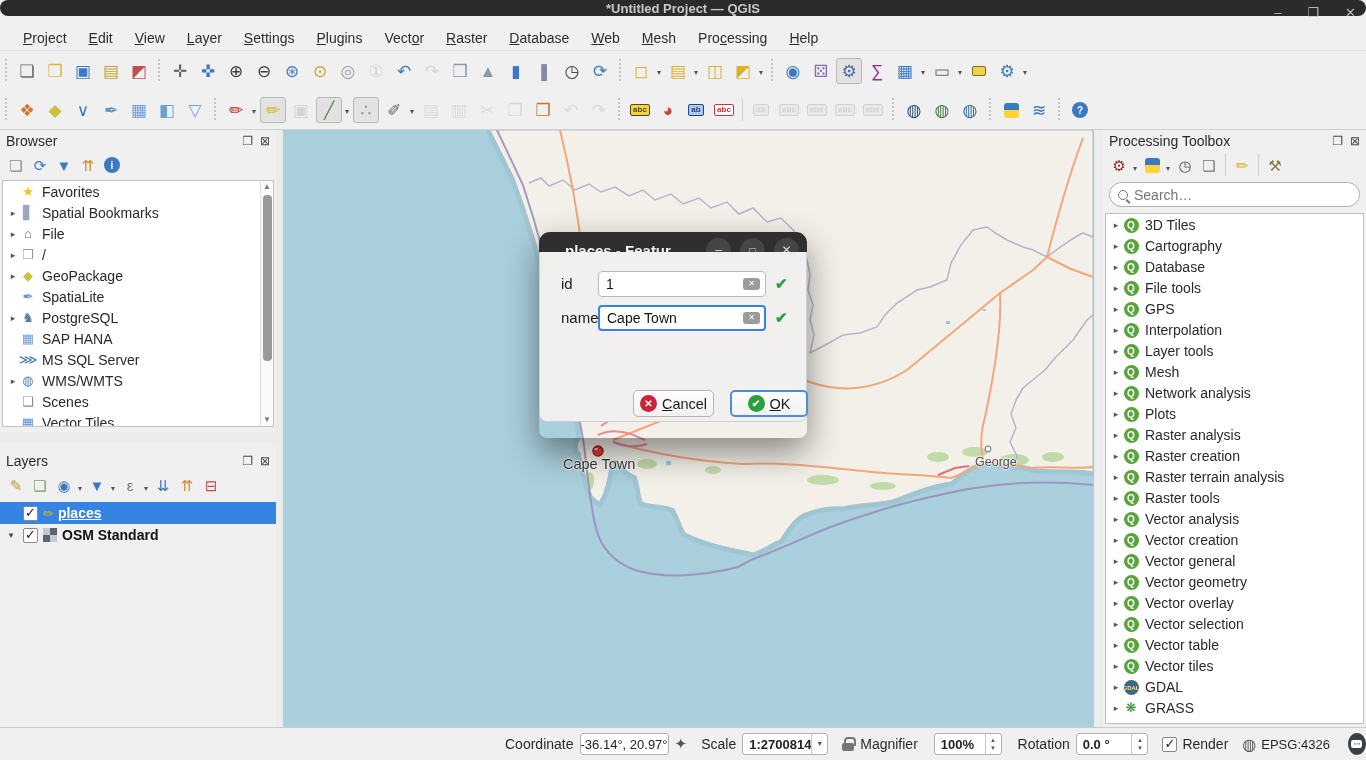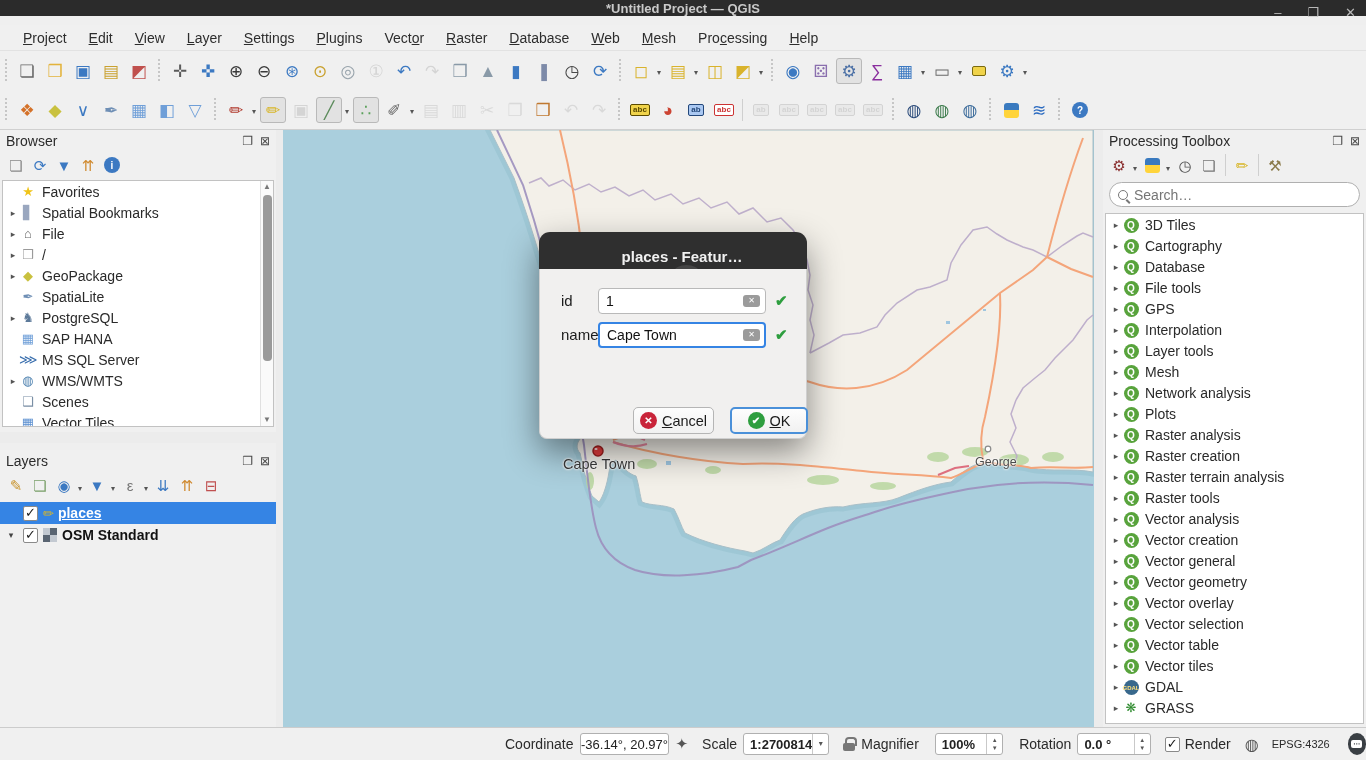--- a/index.html
+++ b/index.html
@@ -1,20 +1,20 @@
 <!DOCTYPE html>
 <html><head>
 <meta charset="utf-8">
 <style>
   * { margin:0; padding:0; box-sizing:border-box; }
   html,body { width:1366px; height:760px; overflow:hidden; font-family:"Liberation Sans",sans-serif; background:#efefef; }
   u { text-decoration:underline; }
 
   
-  .titlebar { position:absolute; left:0; top:0; width:1366px; height:16px; background:#2b2b2b; display:flex; align-items:center; justify-content:center; }
+  .titlebar { position:absolute; left:0; top:0; width:1366px; height:16px; background:#2b2b2b; display:flex; align-items:center; justify-content:center;border-radius:12px; }
   .titlebar .ttl { color:#c9c9c9; font-size:13px; font-weight:bold; }
   .wctl { position:absolute; right:10px; top:0; height:25px; display:flex; gap:26px; align-items:center; }
   .wctl span { color:#b9b9b9; font-size:13px; line-height:1; }
 
   
   .menubar { position:absolute; left:0; top:25px; width:1366px; height:26px; background:#f0f0f0; display:flex; align-items:center; padding-left:12px; border-bottom:1px solid #e2e2e2; }
   .mitem { padding:3px 11px; font-size:14px; color:#2d2d2d; cursor:default;text-align:center; }
 
   
   .tbar { position:absolute; left:0; width:1366px; display:flex; align-items:center; background:#f0f0f0; }
@@ -63,21 +63,21 @@
   .cb { width:15px; height:15px; background:#fff; border:1px solid #8a8a8a; border-radius:2px; margin:0 5px; position:relative; flex:none; }
   .cb::after { content:"✓"; position:absolute; left:1px; top:-2px; font-size:13px; color:#1a1a1a; }
   .checker { width:14px; height:14px; margin-right:5px; background:conic-gradient(#5a6572 0 90deg,#c3c9d1 90deg 180deg,#5a6572 180deg 270deg,#c3c9d1 270deg); flex:none; }
 
   
   .map { position:absolute; left:283px; top:0; width:811px; height:597px; background:#aacfdd; overflow:hidden; }
   .maplabel { position:absolute; color:#3a3a3a; text-shadow:0 0 2px #fff,0 0 2px #fff,0 0 3px #fff; white-space:nowrap; }
 
   
   .dlg { position:absolute; left:256px; top:102px; width:268px; height:206px; border-radius:11px 11px 8px 8px; box-shadow:0 14px 34px rgba(0,0,0,.45); }
-  .dlg-tit { height:37px; background:#2f2f2f; border-radius:11px 11px 0 0; display:flex; align-items:center; padding:16px 8px 0 26px;flex-direction:column; }
+  .dlg-tit { height:20px; background:#2f2f2f; border-radius:11px 11px 0 0; display:flex; align-items:center; padding:16px 8px 0 26px; }
   .dlg-tit .t { color:#f1f1f1; font-size:15px; font-weight:bold; flex:1; }
   .dlg-cbtn { width:25px; height:25px; border-radius:50%; background:#454545; color:#dedede; display:flex; align-items:center; justify-content:center; font-size:12px; margin-left:9px; }
   .dlg-body { height:170px; background:#f1f0ef; border-radius:0 0 8px 8px; position:relative; border:1px solid #cfcfcf; border-top:none; }
   .frow { position:absolute; left:0; width:100%; height:19px; display:flex; align-items:center; }
   .frow .flab { width:58px; text-align:left; padding-left:21px; font-size:15px; color:#1c1c1c; }
   .fwrap { position:relative; width:168px; height:26px; }
   .fld { width:168px; height:26px; border:1px solid #b9b9b9; border-radius:4px; background:#fff; font-size:14px; padding:0 26px 0 7px; font-family:"Liberation Sans",sans-serif; color:#111; }
   .fld.focus { border:2px solid #3584e4; }
   .clearb { position:absolute; right:6px; top:7px; width:17px; height:12px; background:#9b9b9b; border-radius:3px; color:#fff; font-size:8px; line-height:12px; text-align:center; }
   .okmark { color:#2e9e3f; font-size:15px; font-weight:bold; margin-left:9px; }
@@ -790,17 +790,17 @@
     <span class="sar">▲<br>▼</span>
   </div>
   <span style="margin-left:16px;">Rotation</span>
   <div class="spin" style="width:88px;margin-left:6px;">
     <span class="sv">0.0 °</span>
     <span class="sar">▲<br>▼</span>
   </div>
   <span class="cb" style="margin-left:14px;"></span>
   <span>Render</span>
   <span style="font-size:16px;color:#555;margin:0 5px 0 14px;">◍</span>
-  <span style="font-size:11px;margin-left:8px;">EPSG:4326</span>
+  <span style="font-size:13px;">EPSG:4326</span>
   <div class="msgico" style="margin-left:18px;">
       <span>⋯</span>
     </div>
 </div>
 
 </body></html>

